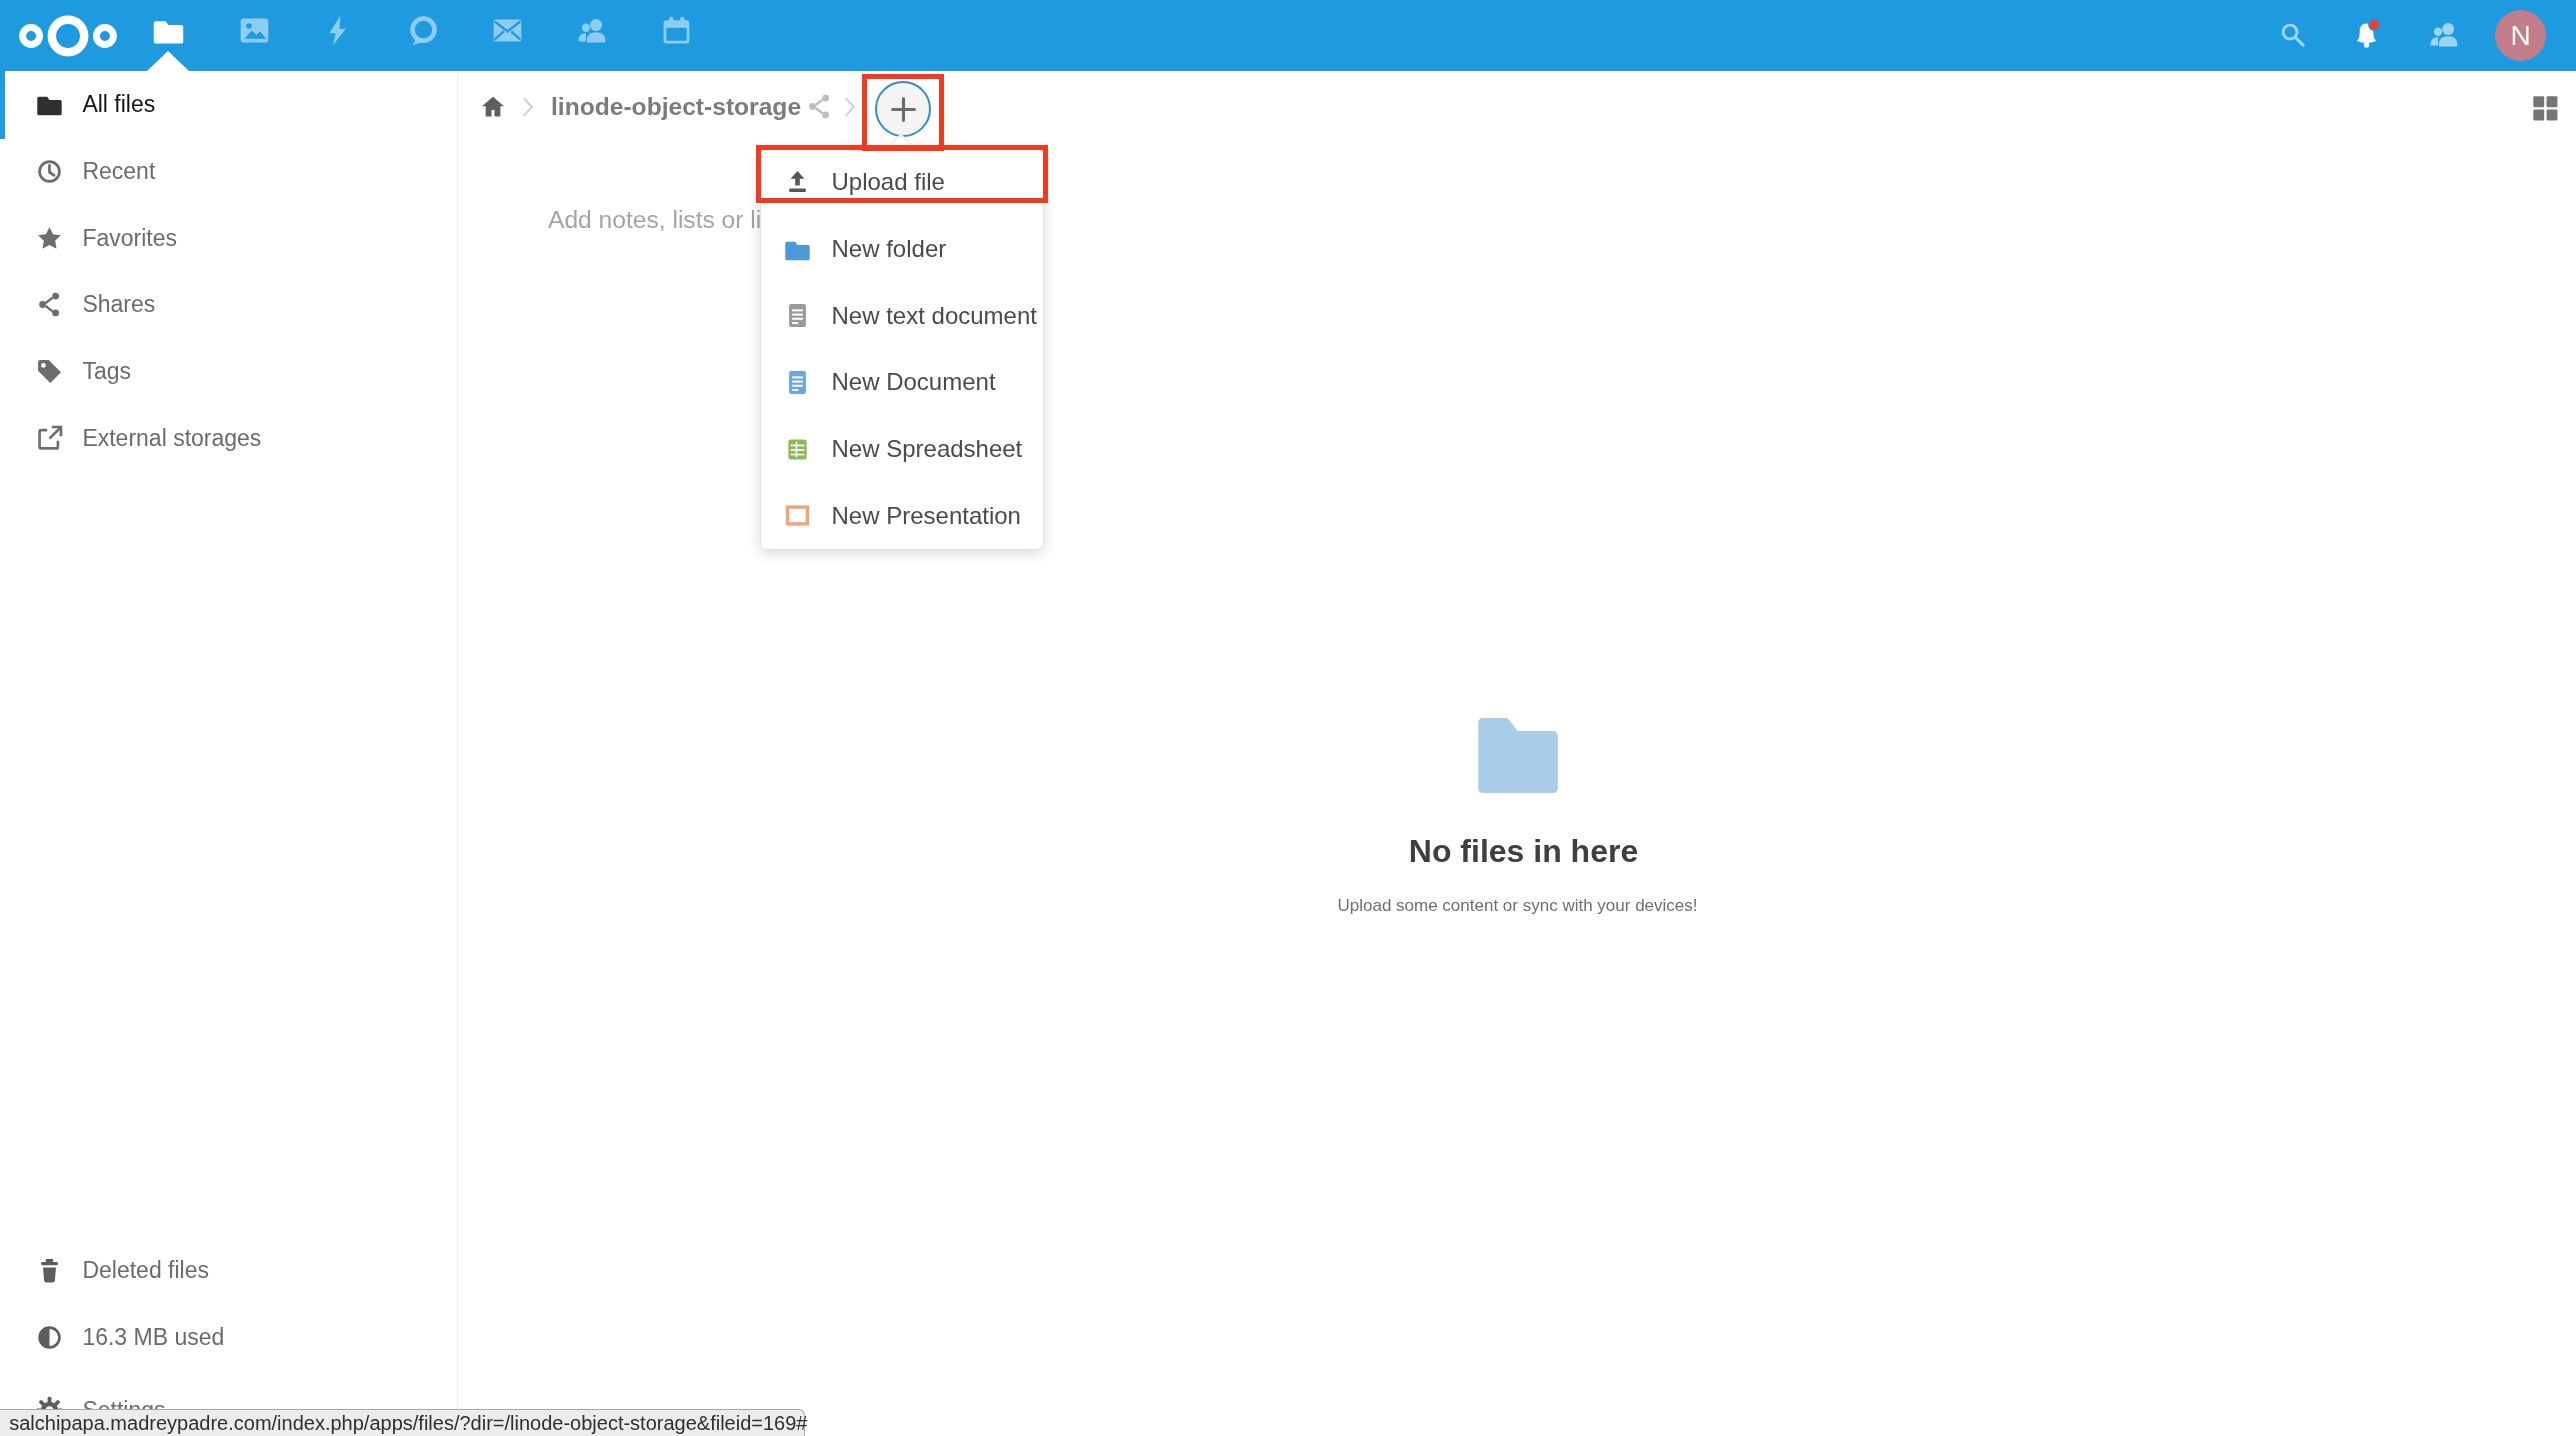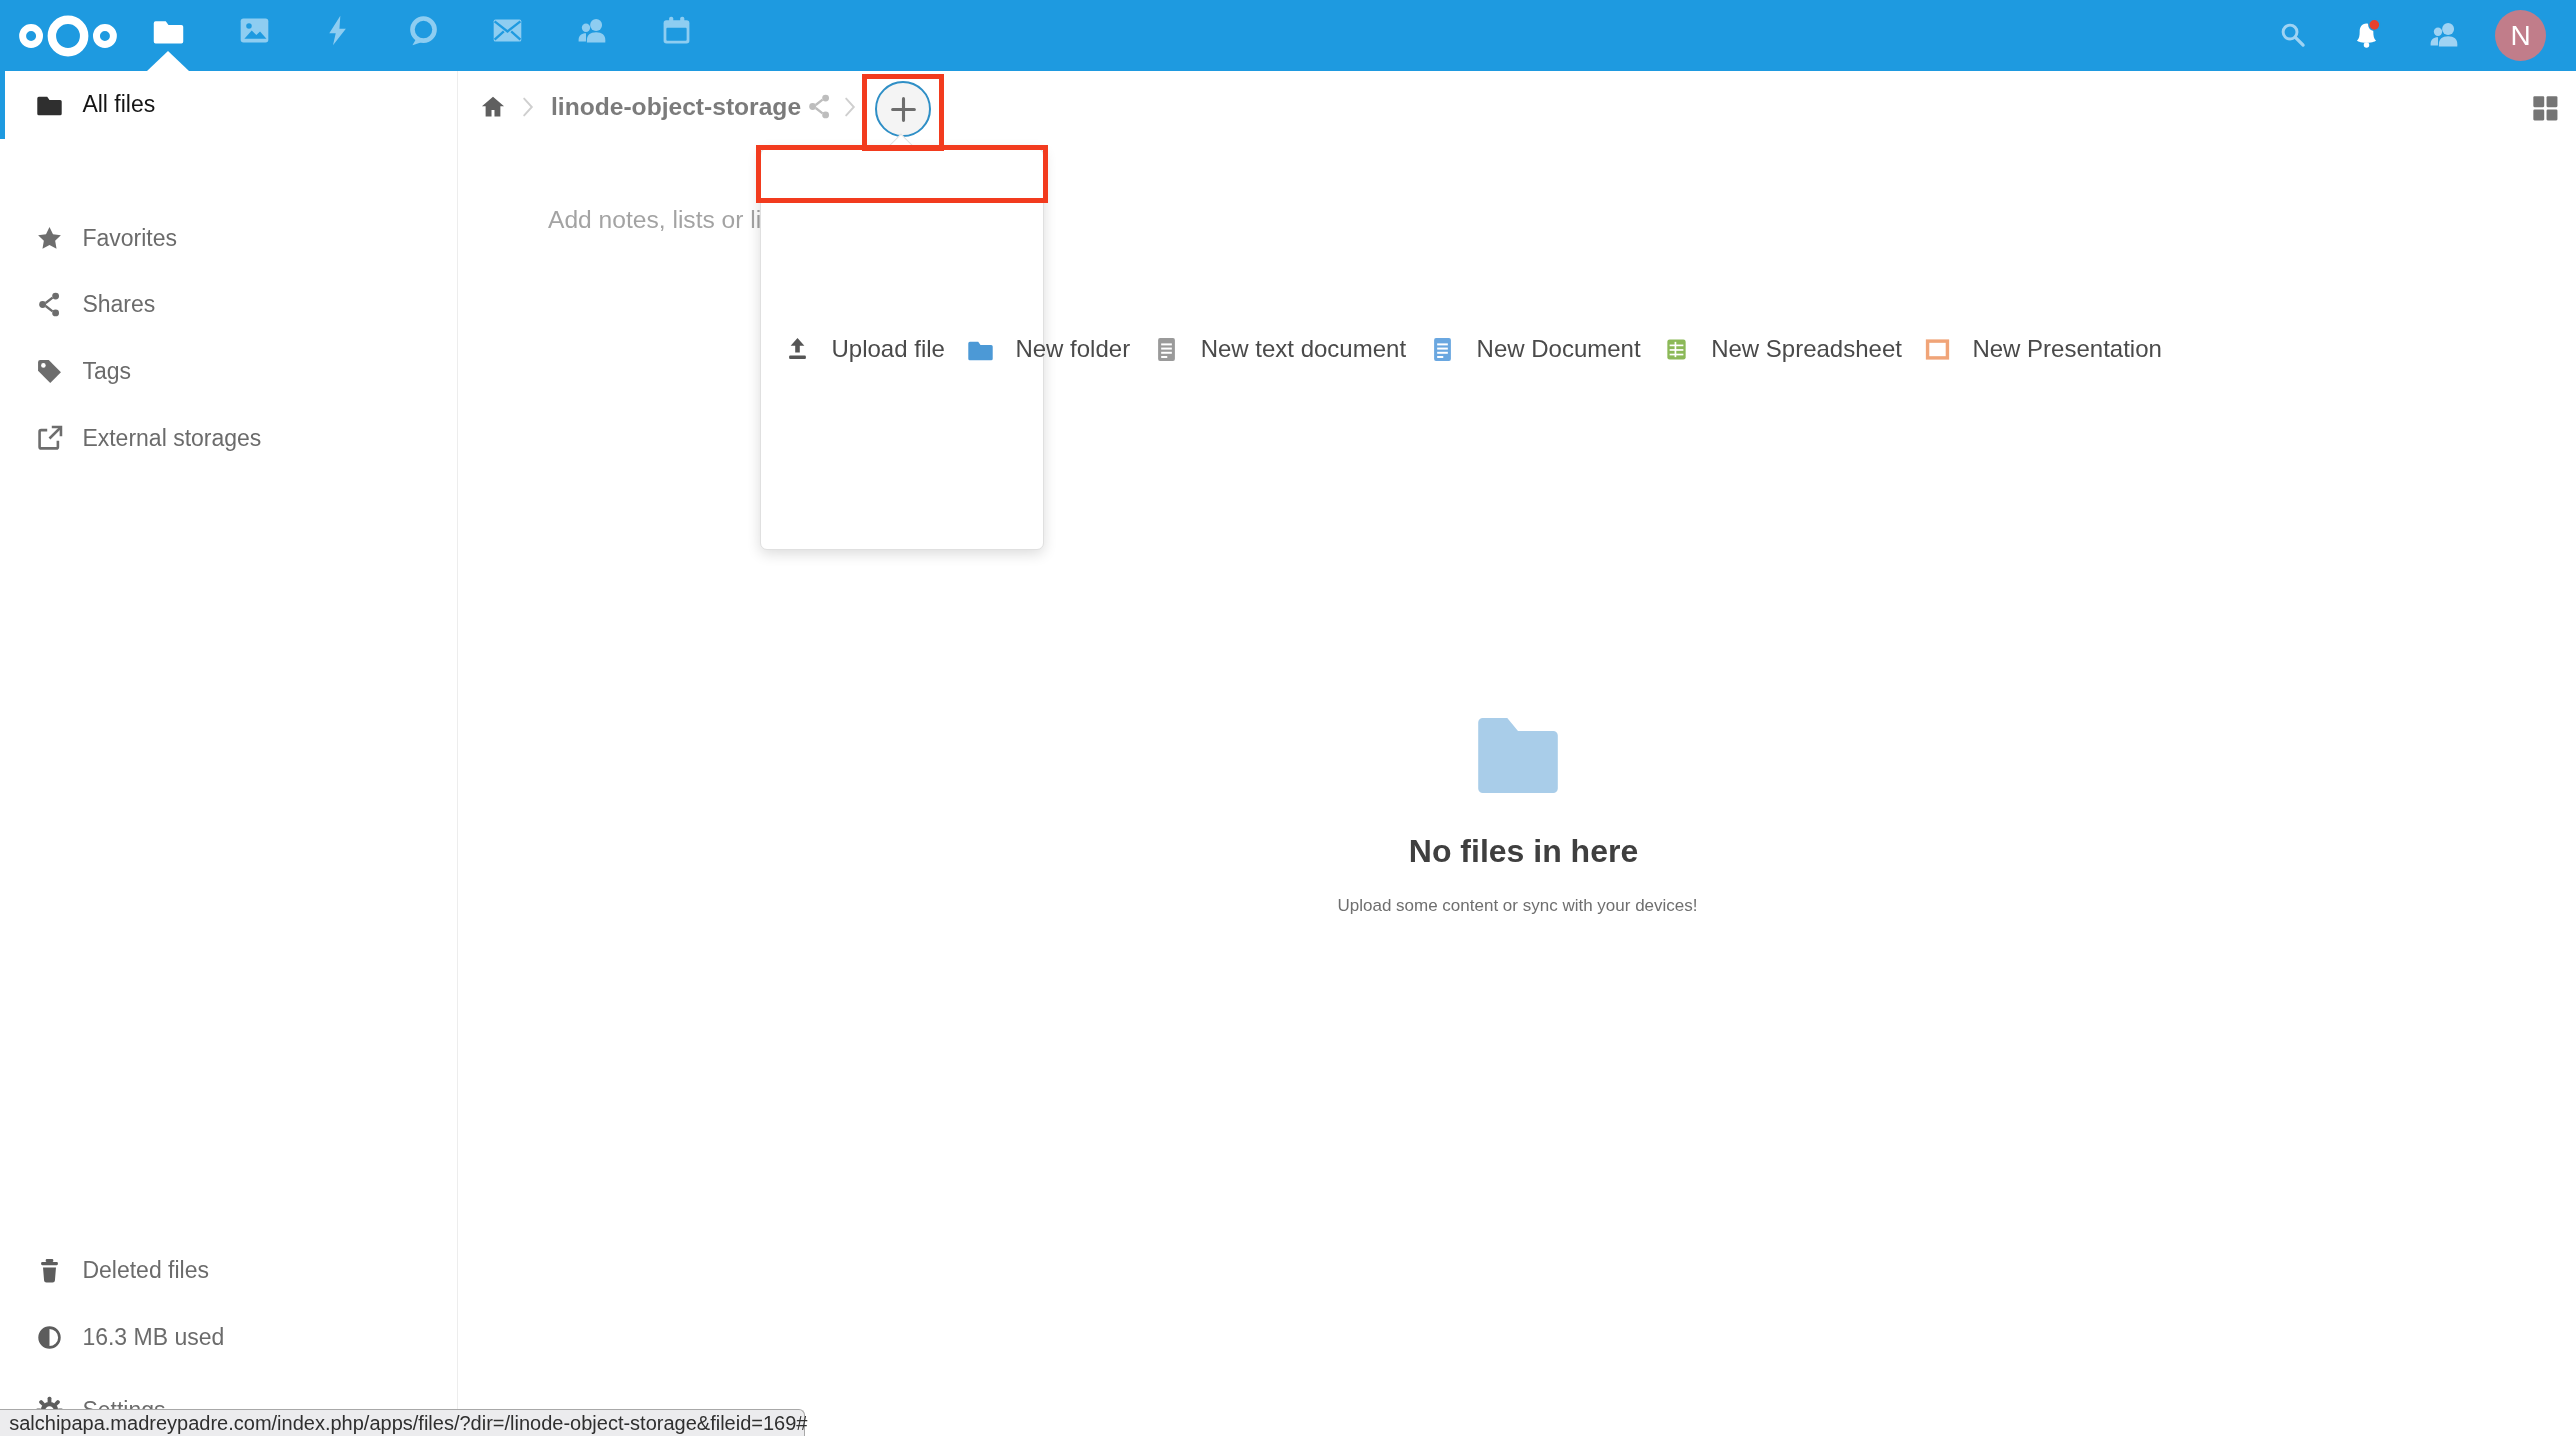--- a/index.html
+++ b/index.html
@@ -29,21 +29,21 @@
   .plus-btn{position:absolute;left:875px;top:81px;width:56px;height:56px;border-radius:50%;
       background:#f4f4f4;border:2.3px solid #2f8fc6;box-sizing:border-box;z-index:6;cursor:pointer;
       display:flex;align-items:center;justify-content:center;}
   .grid-toggle{position:absolute;left:2531px;top:94px;z-index:6;cursor:pointer;}
 
   .workspace{position:absolute;left:548px;top:206px;font-size:24.6px;color:#a3a3a3;z-index:2;white-space:nowrap;}
 
   
   .menu{position:absolute;left:760px;top:148px;width:284px;height:402px;background:#fff;
       border:1.5px solid #e0e0e0;border-radius:7px;box-sizing:border-box;z-index:20;
-      box-shadow:0 3.1px 14px rgba(0,0,0,.14);display:flex;flex-direction:row;}
+      box-shadow:0 3.1px 14px rgba(0,0,0,.14);display:flex;flex-direction:column;}
   .menu .caret{position:absolute;left:129px;top:-11.5px;width:21px;height:21px;background:#fff;
       border-left:1.5px solid #e0e0e0;border-top:1.5px solid #e0e0e0;transform:rotate(45deg);}
   .menu-item{flex:1;display:flex;align-items:center;gap:20px;padding-left:21.5px;cursor:pointer;}
   .menu-item .mlabel{font-size:24px;color:#4a4a4a;white-space:nowrap;}
 
   
   .anno{position:absolute;border:5.4px solid var(--highlight,#f23b1e);box-sizing:border-box;z-index:30;pointer-events:none;}
   .anno-plus{left:862px;top:74px;width:82px;height:77px;}
   .anno-upload{left:756px;top:145px;width:292px;height:58px;}
 
@@ -148,20 +148,27 @@
   </header>
 
   <aside class="sidebar">
     <span class="active-bar"></span>
 
     <div class="nav-item active" style="top:0px">
       <svg width="29" height="29" viewBox="0 0 38 38">
           <path fill="#2f2f2f" d="M5 9h11l3 4h14a2 2 0 0 1 2 2v16a2 2 0 0 1-2 2H5a2 2 0 0 1-2-2V11a2 2 0 0 1 2-2z"></path>
         </svg>
       <span class="label">All files</span>
+    </div>
+    <div class="nav-item" style="top:67px">
+      <svg width="29" height="29" viewBox="0 0 38 38">
+          <circle cx="19" cy="19" r="13" fill="none" stroke="#6d6d6d" stroke-width="3.6"></circle>
+          <path d="M19 11v9l6 4" fill="none" stroke="#6d6d6d" stroke-width="3.6" stroke-linecap="round"></path>
+        </svg>
+      <span class="label">Recent</span>
     </div>
     <div class="nav-item" style="top:134px">
       <svg width="29" height="29" viewBox="0 0 38 38">
           <path fill="#6d6d6d" d="M19 4l4.6 9.3 10.3 1.5-7.5 7.3 1.8 10.2L19 27.5 9.8 32.3l1.8-10.2-7.5-7.3 10.3-1.5z"></path>
         </svg>
       <span class="label">Favorites</span>
     </div>
     <div class="nav-item" style="top:200px">
       <svg width="29" height="29" viewBox="0 0 38 38">
           <circle cx="27" cy="8" r="4.5" fill="#6d6d6d"></circle>

